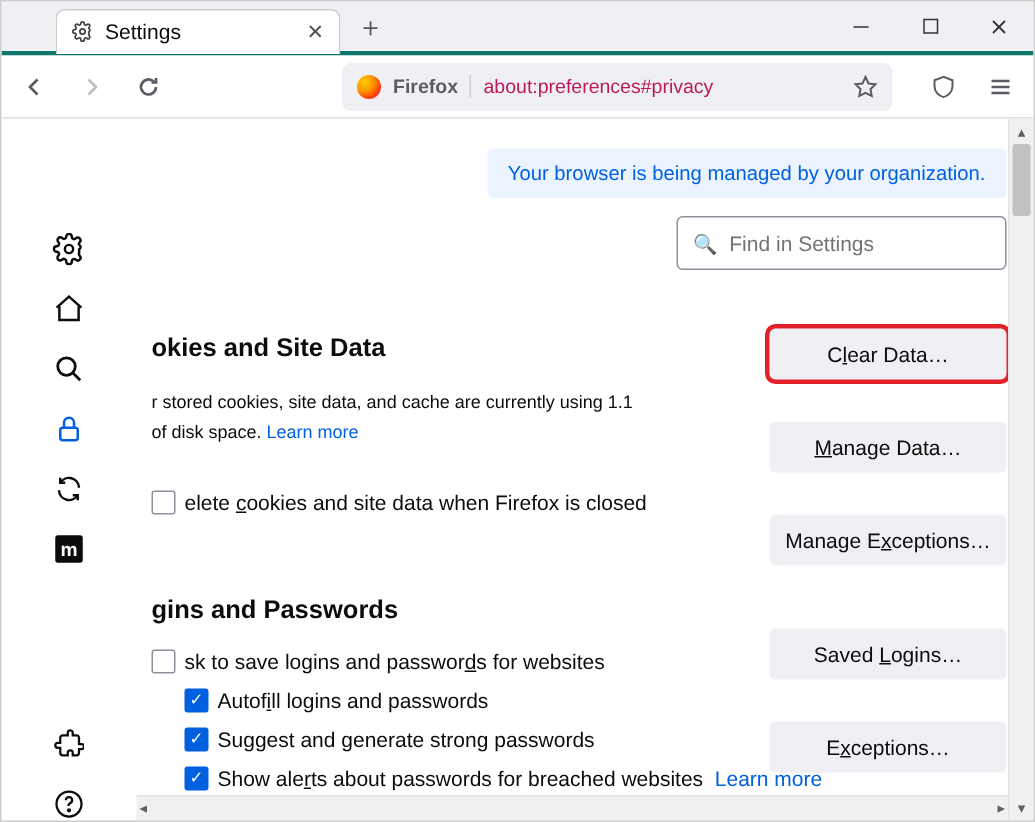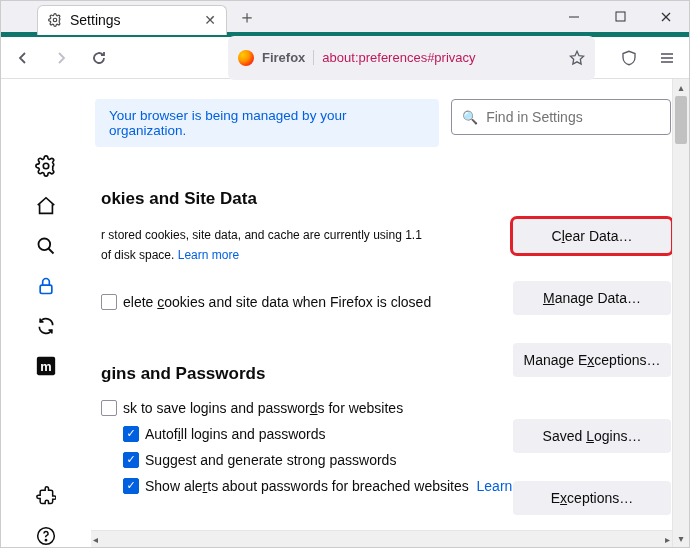--- a/index.html
+++ b/index.html
@@ -14,21 +14,21 @@
     overflow: hidden;
     position: relative;
     border: 1px solid #ccc;
   }
   
   .titlebar {
     display: flex;
     align-items: center;
     height: 36px;
     background: #f0f0f4;
-    border-bottom: 5px solid #0f766e;
+    border-bottom: 3px solid #0f766e;
   }
   .tab {
     display: flex;
     align-items: center;
     gap: 8px;
     background: #fff;
     border: 1px solid #ccc;
     border-bottom: none;
     border-radius: 6px 6px 0 0;
     padding: 5px 10px;
@@ -68,21 +68,21 @@
     width:28px;height:28px;
     display:flex;align-items:center;justify-content:center;
     color:#5b5b66;
     border-radius:4px;
   }
   .tb-btn.disabled { color:#bfbfc9; }
   .urlbar {
     flex:1;
     display:flex;
     align-items:center;
-    height:44px;
+    height:32px;
     background:#f0f0f4;
     border-radius:6px;
     padding:0 10px;
     gap:8px;
     margin-left: 105px;
     margin-right: 10px;
   }
   .ff-icon { width:16px;height:16px;border-radius:50%;background: radial-gradient(circle at 30% 30%, #ffcb00, #ff9500 40%, #ff3b00 70%, #9059ff 100%); }
   .url-sep {
     font-size:13px;color:#5b5b66;font-weight:600;
@@ -113,22 +113,23 @@
   .side-icon.mid { margin-top: 90px; }
   .main {
     flex:1;
     padding: 20px 18px 0 0;
     overflow:hidden;
     position:relative;
   }
   .toprow {
     display:flex;
     gap:12px;
-    align-items:flex-start;
+    align-items:flex-end;
     margin-bottom: 42px;
+    flex-direction: column;
   }
   .org-banner {
     background:#ebf3ff;
     color:#0060df;
     padding: 9px 14px;
     border-radius:4px;
     font-size:13.5px;
     flex:1;
     margin-left: 4px;
   }

